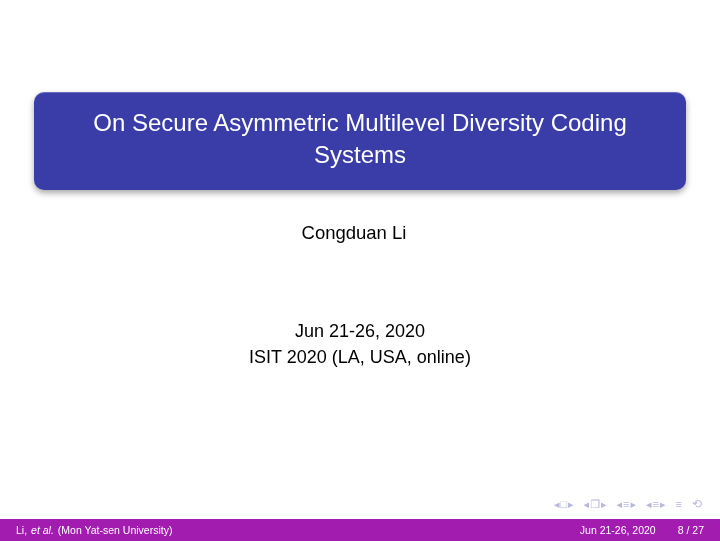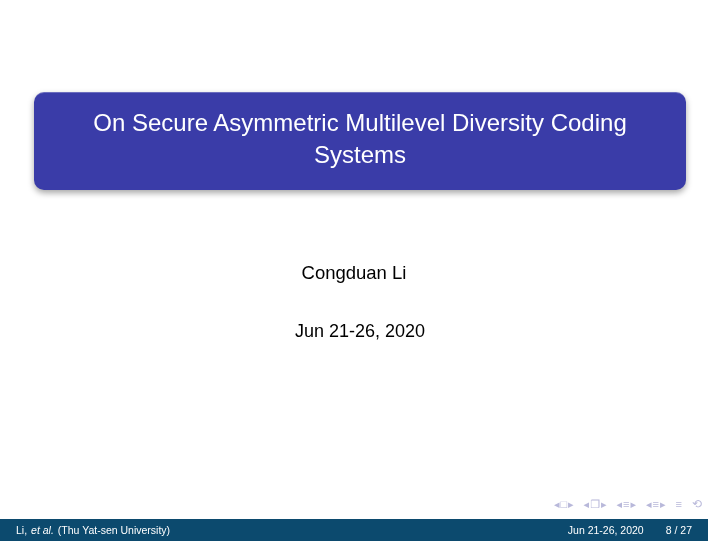--- a/index.html
+++ b/index.html
@@ -33,21 +33,20 @@
     box-shadow: 0 3px 6px rgba(0,0,0,0.35);
     border-top: 1px solid rgba(255,255,255,0.25);
   }
   .author {
     position: absolute;
     left: 0; right: 12px;
     top: 222px;
     text-align: center;
     font-size: 18.5px;
     color: #000;
-    margin-top: 40px;
   }
   .affiliation {
     position: absolute;
     left: 0; right: 0;
     top: 266px;
     text-align: center;
     font-size: 14px;
     color: #000;
   }
   .date-block {
@@ -72,23 +71,23 @@
   .nav-icons .grp {
     display: inline-flex;
     align-items: center;
     gap: 1px;
     color: #c9c9e8;
   }
   .nav-icons .sym { color: #b8b8da; }
   .nav-icons .cycle { font-size: 12px; }
   .footer {
     position: absolute;
-    left: 0; right: 12px; bottom: 0;
+    left: 0; right: 0; bottom: 0;
     height: 22px;
-    background: #0c4a6e;
+    background: #a21caf;
     color: #ffffff;
     display: flex;
     align-items: center;
     font-size: 10.5px;
   }
   .footer .left {
     flex: 0 0 auto;
     padding-left: 16px;
     display: flex;
     gap: 4px;
@@ -118,20 +117,21 @@
     <span>On Secure Asymmetric Multilevel Diversity Coding Systems</span>
   </div>
 
   <div class="author">
     <span>Congduan Li</span>
   </div>
 
 
   <div class="date-block">
     <div>Jun 21-26, 2020</div>
+    <div>ISIT 2020 (LA, USA, online)</div>
   </div>
 
   <div class="nav-icons">
     <span class="grp">
       <span class="sym">◂</span>
       <span class="sym">□</span>
       <span class="sym">▸</span>
     </span>
     <span class="grp">
       <span class="sym">◂</span>
@@ -149,21 +149,21 @@
       <span class="sym">▸</span>
     </span>
     <span class="sym">≡</span>
     <span class="sym cycle">⟲</span>
   </div>
 
   <div class="footer">
     <div class="left">
       <span>Li,</span>
       <span class="etal">et al.</span>
-      <span>(Thu Yat-sen University)</span>
+      <span>(Mon Yat-sen University)</span>
     </div>
     <div class="right">
       <span>Jun 21-26, 2020</span>
       <span>8 / 27</span>
     </div>
   </div>
 
 </div>
 
 </body></html>

